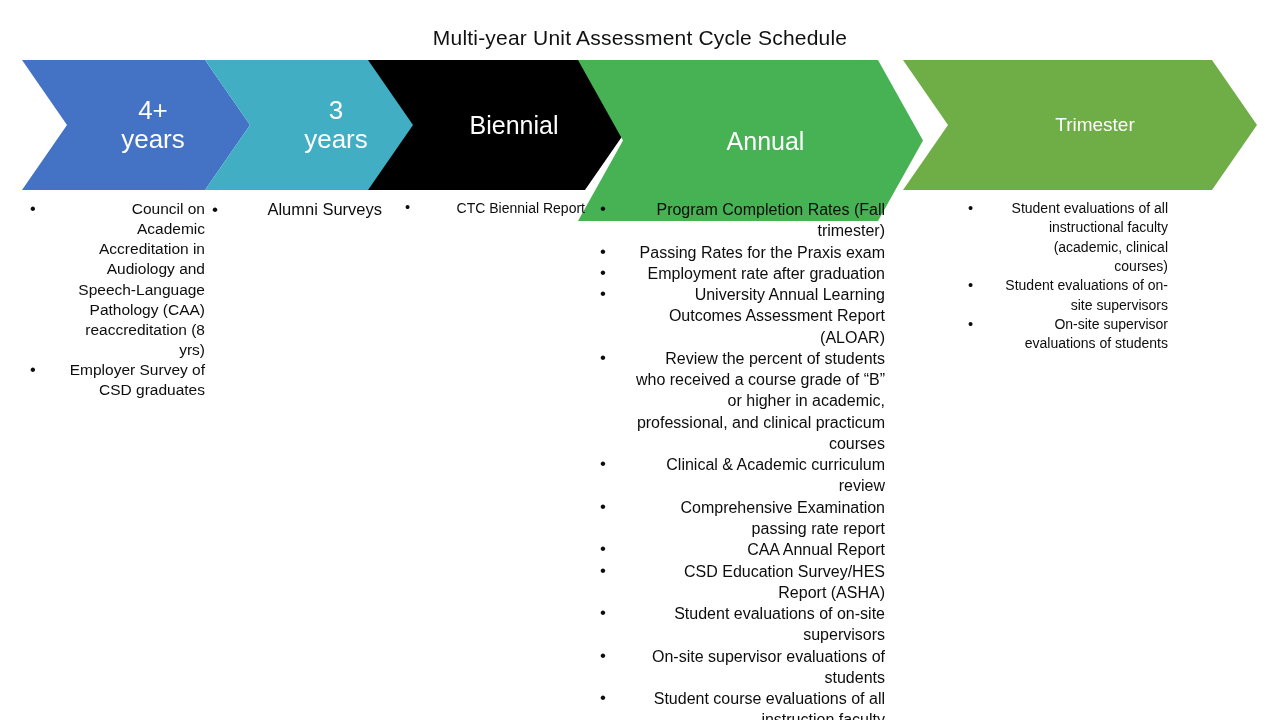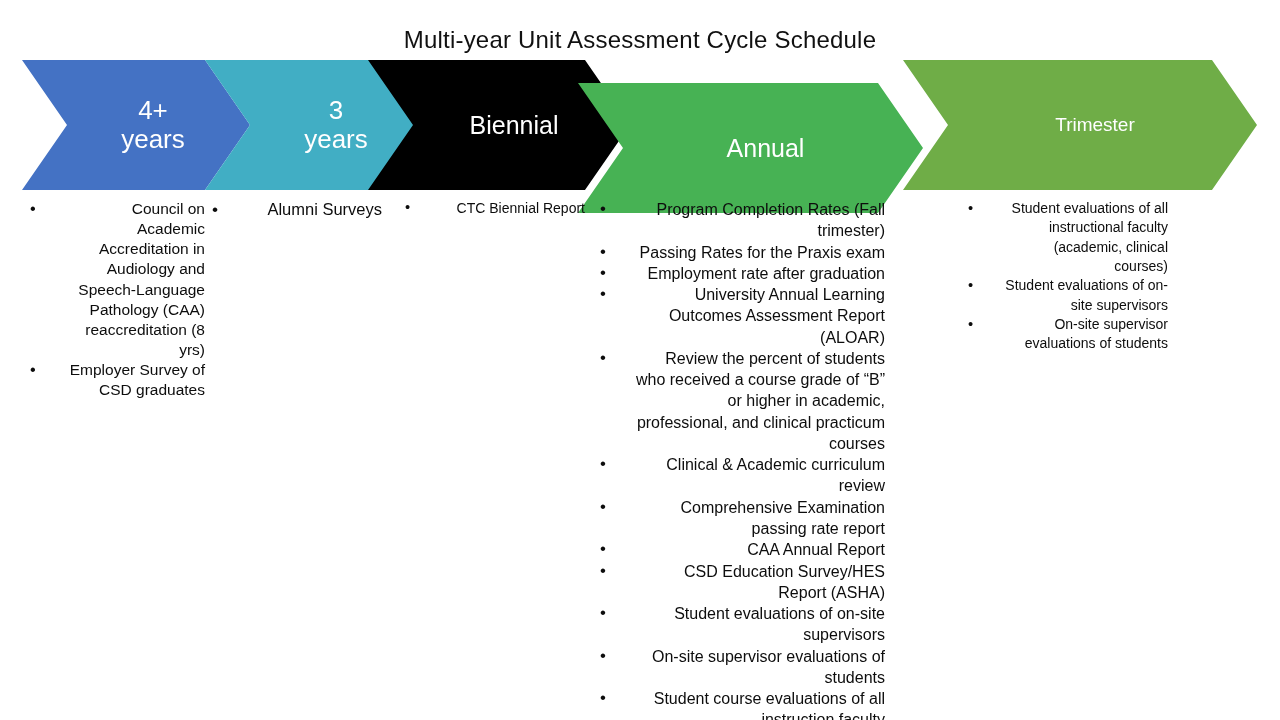--- a/index.html
+++ b/index.html
@@ -23,21 +23,21 @@
     height: 720px;
   }
 
   
   .title {
     position: absolute;
     left: 0;
     top: 26px;
     width: 1280px;
     text-align: center;
-    font-size: 24px;
+    font-size: 21px;
     font-weight: 400;
     color: #111111;
     letter-spacing: 0.2px;
     white-space: nowrap;
   }
 
   
   .chevron-band {
     position: absolute;
     left: 0;
@@ -111,21 +111,21 @@
         <div class="chevron-label" style="font-size: 26px;">4+
 years</div>
       </div>
       <div class="chevron" style="left: 205px; width: 228px; height: 130px; background: rgb(65, 174, 196); clip-path: polygon(0% 0%, 80.263% 0%, 100% 50%, 80.263% 100%, 0% 100%, 19.737% 50%); padding-left: 34px;">
         <div class="chevron-label" style="font-size: 26px;">3
 years</div>
       </div>
       <div class="chevron" style="left: 368px; width: 262px; height: 130px; background: #000000; clip-path: polygon(0% 0%, 82.824% 0%, 100% 50%, 82.824% 100%, 0% 100%, 17.176% 50%); padding-left: 30px;">
         <div class="chevron-label" style="font-size: 25px;">Biennial</div>
       </div>
-      <div class="chevron" style="left: 578px; width: 345px; height: 130px; background: rgb(71, 178, 84); clip-path: polygon(0% 0%, 86.957% 0%, 100% 50%, 86.957% 100%, 0% 100%, 13.043% 50%); padding-left: 30px; margin-top: 23px;">
+      <div class="chevron" style="left: 578px; width: 345px; height: 161px; background: rgb(71, 178, 84); clip-path: polygon(0% 0%, 86.957% 0%, 100% 50%, 86.957% 100%, 0% 100%, 13.043% 50%); padding-left: 30px;">
         <div class="chevron-label" style="font-size: 25px;">Annual</div>
       </div>
       <div class="chevron" style="left: 903px; width: 354px; height: 130px; background: rgb(111, 173, 71); clip-path: polygon(0% 0%, 87.288% 0%, 100% 50%, 87.288% 100%, 0% 100%, 12.712% 50%); padding-left: 30px;">
         <div class="chevron-label" style="font-size: 19px;">Trimester</div>
       </div>
     </div>
 
   <div class="bullet-columns">
 
   <div class="col col-1" style="left: 30px; width: 175px;">

